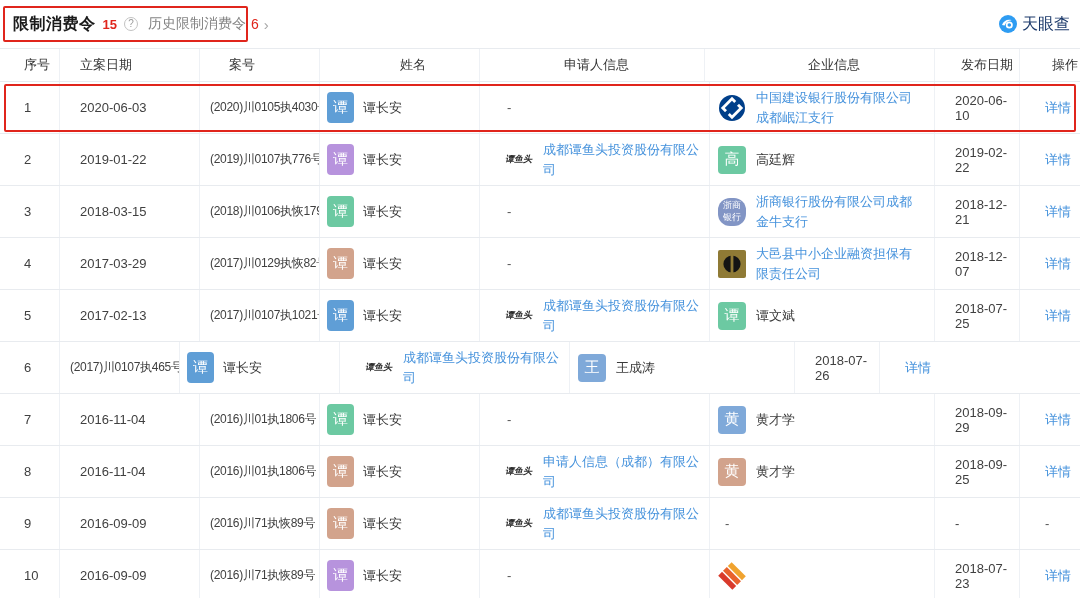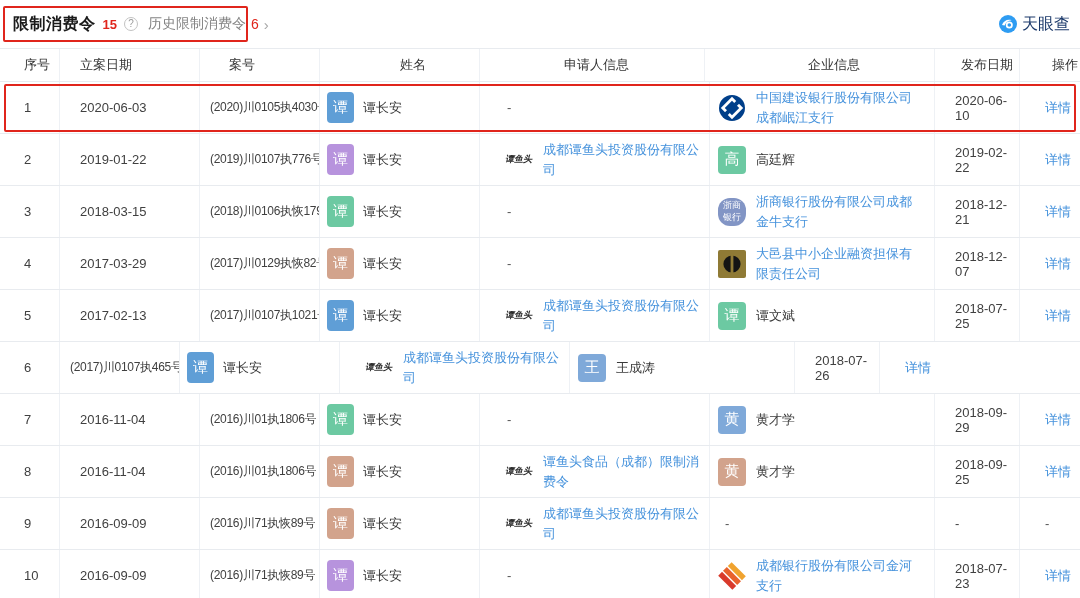--- a/index.html
+++ b/index.html
@@ -266,21 +266,21 @@
         <div class="tr row">
     <div class="td c-no">8</div>
     <div class="td c-date">2016-11-04</div>
     <div class="td c-case">(2016)川01执1806号</div>
     <div class="td c-name">
       <span class="avatar" style="background: rgb(210, 163, 140);">谭</span>
       <span class="pname">谭长安</span>
     </div>
     <div class="td c-comp">
             <span class="tylogo">谭鱼头</span>
-            <a class="clink">谭鱼头食品（成都）限制消费令</a>
+            <a class="clink">申请人信息（成都）有限公司</a>
           </div>
     <div class="td c-appl">
             <span class="avatar2" style="background: rgb(210, 163, 140);">黄</span>
             <span class="aname">黄才学</span>
           </div>
     <div class="td c-pub">2018-09-25</div>
     <div class="td c-act">
             <a class="detail">详情</a>
           </div>
   </div>
@@ -318,21 +318,20 @@
     <div class="td c-appl">
             <span class="orglogo">
               <svg width="28" height="28" viewBox="0 0 28 28">
                 <g transform="rotate(45 14 14)">
                   <rect x="4" y="4.5" width="20" height="5.4" fill="#f0a32f"></rect>
                   <rect x="4" y="11.3" width="20" height="5.4" fill="#e8622d"></rect>
                   <rect x="4" y="18.1" width="20" height="5.4" fill="#d93a2b"></rect>
                 </g>
               </svg>
             </span>
-            <a class="clink alink">成都银行股份有限公司金河支行</a>
           </div>
     <div class="td c-pub">2018-07-23</div>
     <div class="td c-act">
             <a class="detail">详情</a>
           </div>
   </div>
       </div>
   </div>
 
   <div class="hl-box hl-header"></div>

